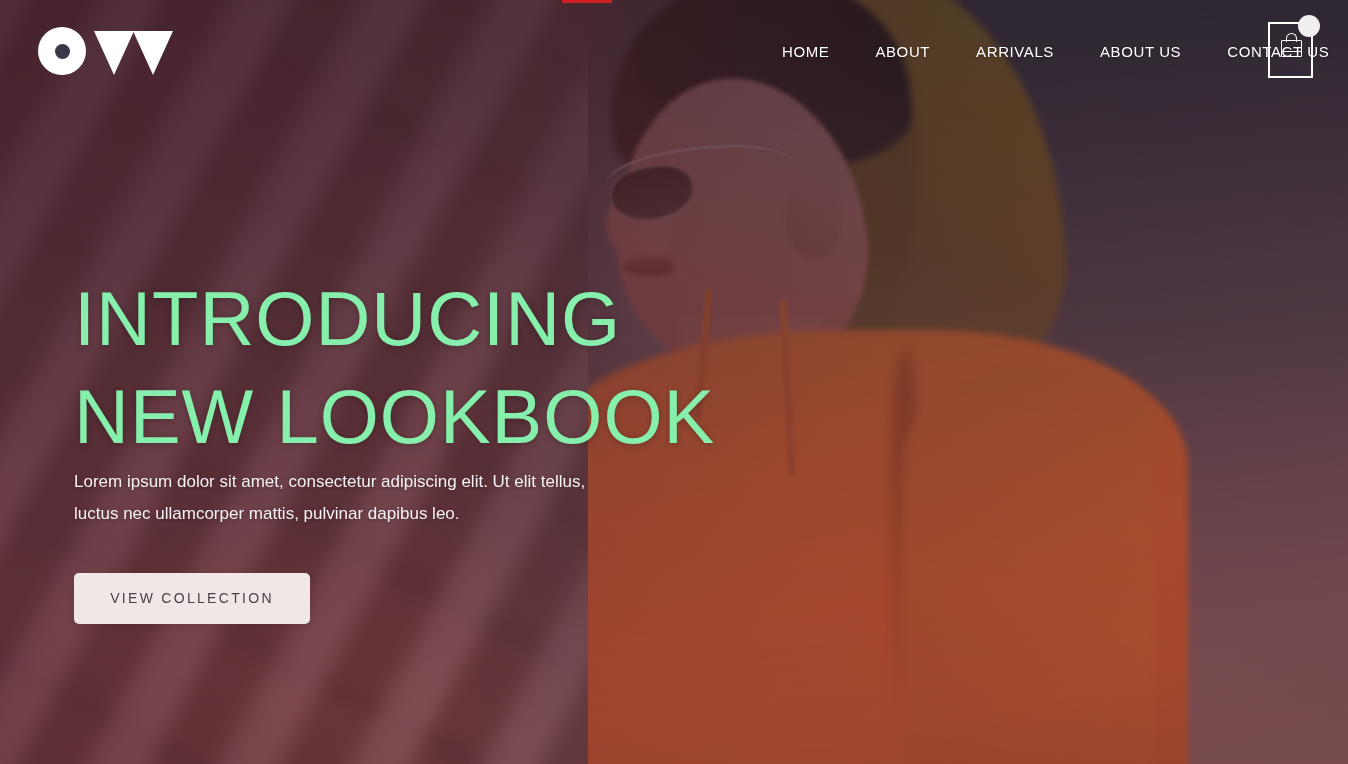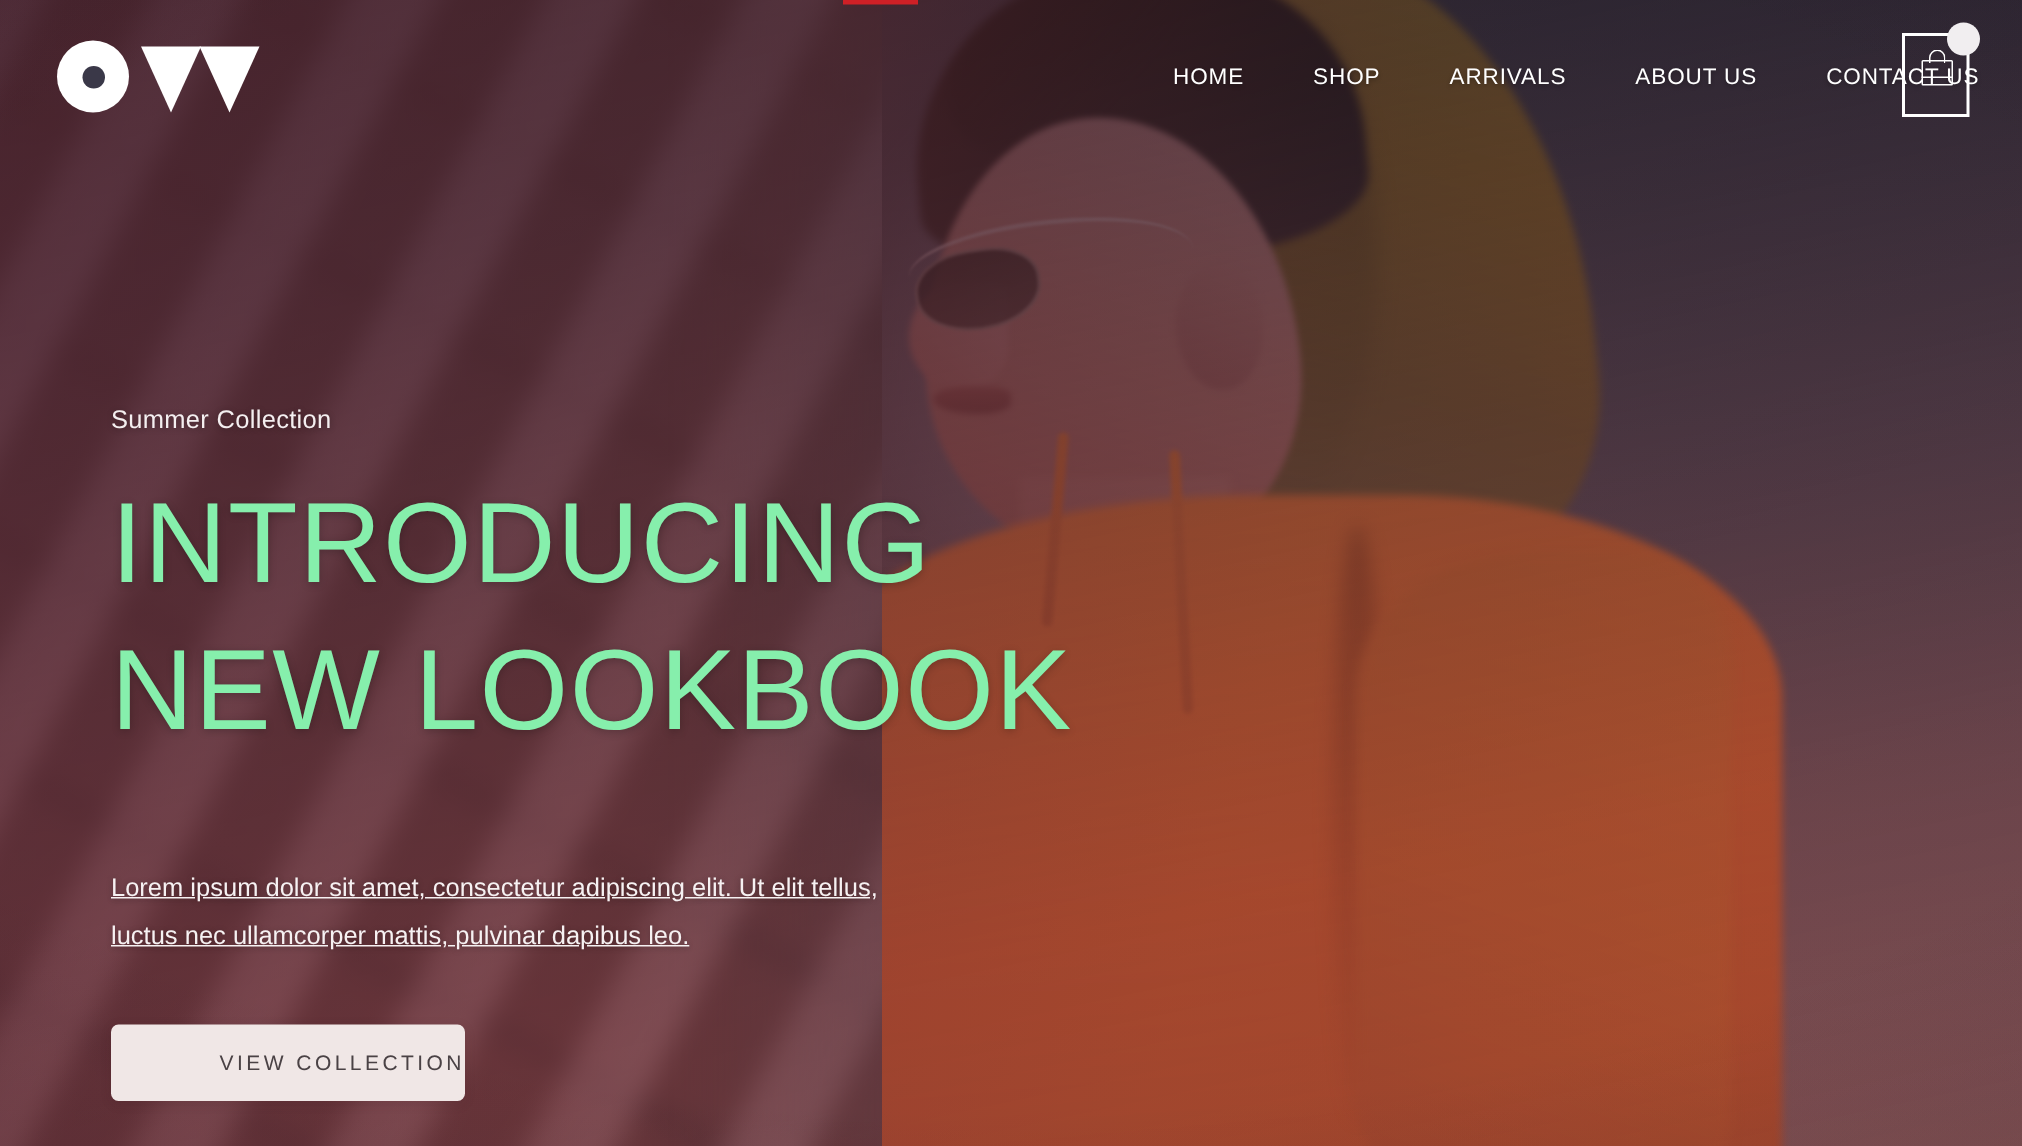--- a/index.html
+++ b/index.html
@@ -301,34 +301,32 @@
     font-size:76px;
     line-height:1.29;
     font-weight:200;
     color:#86efac;
     letter-spacing:1px;
     text-shadow:0 1px 6px rgba(0,0,0,0.22);
     white-space:nowrap;
   }
   .headline .line { display:block; }
   .lede {
-    margin-top:66px;
     color:#f6f1f2;
     font-size:17px;
     line-height:1.85;
     max-width:530px;
     text-shadow:0 1px 4px rgba(0,0,0,0.28);
-    text-decoration:underline;
   }
   .cta {
     display:inline-block;
     margin-top:44px;
     width:236px; height:51px;
     line-height:51px;
-    text-align:right;
+    text-align:center;
     background:#f0e7e6;
     color:#4a4245;
     font-size:14px;
     letter-spacing:2.3px;
     border-radius:5px;
     cursor:pointer;
     box-shadow:0 2px 7px rgba(60,24,30,0.16);
   }
 </style>
 </head>
@@ -377,39 +375,38 @@
         <div class="logo-o-hole"></div>
       </div>
       <div class="logo-w">
         <div class="tri t1"></div>
         <div class="tri t2"></div>
       </div>
     </div>
 
     <div class="nav">
       <div class="nav-item">HOME</div>
-      <div class="nav-item">SHOP</div>
+      <div class="nav-item">ABOUT</div>
       <div class="nav-item">ARRIVALS</div>
       <div class="nav-item">ABOUT US</div>
       <div class="nav-item">CONTACT US</div>
     </div>
 
     <div class="cart">
       <div class="cart-inner">
         <div class="bag-handle"></div>
         <div class="bag"></div>
         <div class="bag-line"></div>
         <div class="cart-badge"></div>
       </div>
     </div>
 
   </div>
 
   <div class="hero-content">
-    <div class="eyebrow">Summer Collection</div>
     <div class="headline">
       <span class="line">INTRODUCING</span>
       <span class="line">NEW LOOKBOOK</span>
     </div>
     <div class="lede">
       <span>Lorem ipsum dolor sit amet, consectetur adipiscing elit. Ut elit tellus,</span>
       <span>luctus nec ullamcorper mattis, pulvinar dapibus leo.</span>
     </div>
     <div class="cta">VIEW COLLECTION</div>
   </div>

